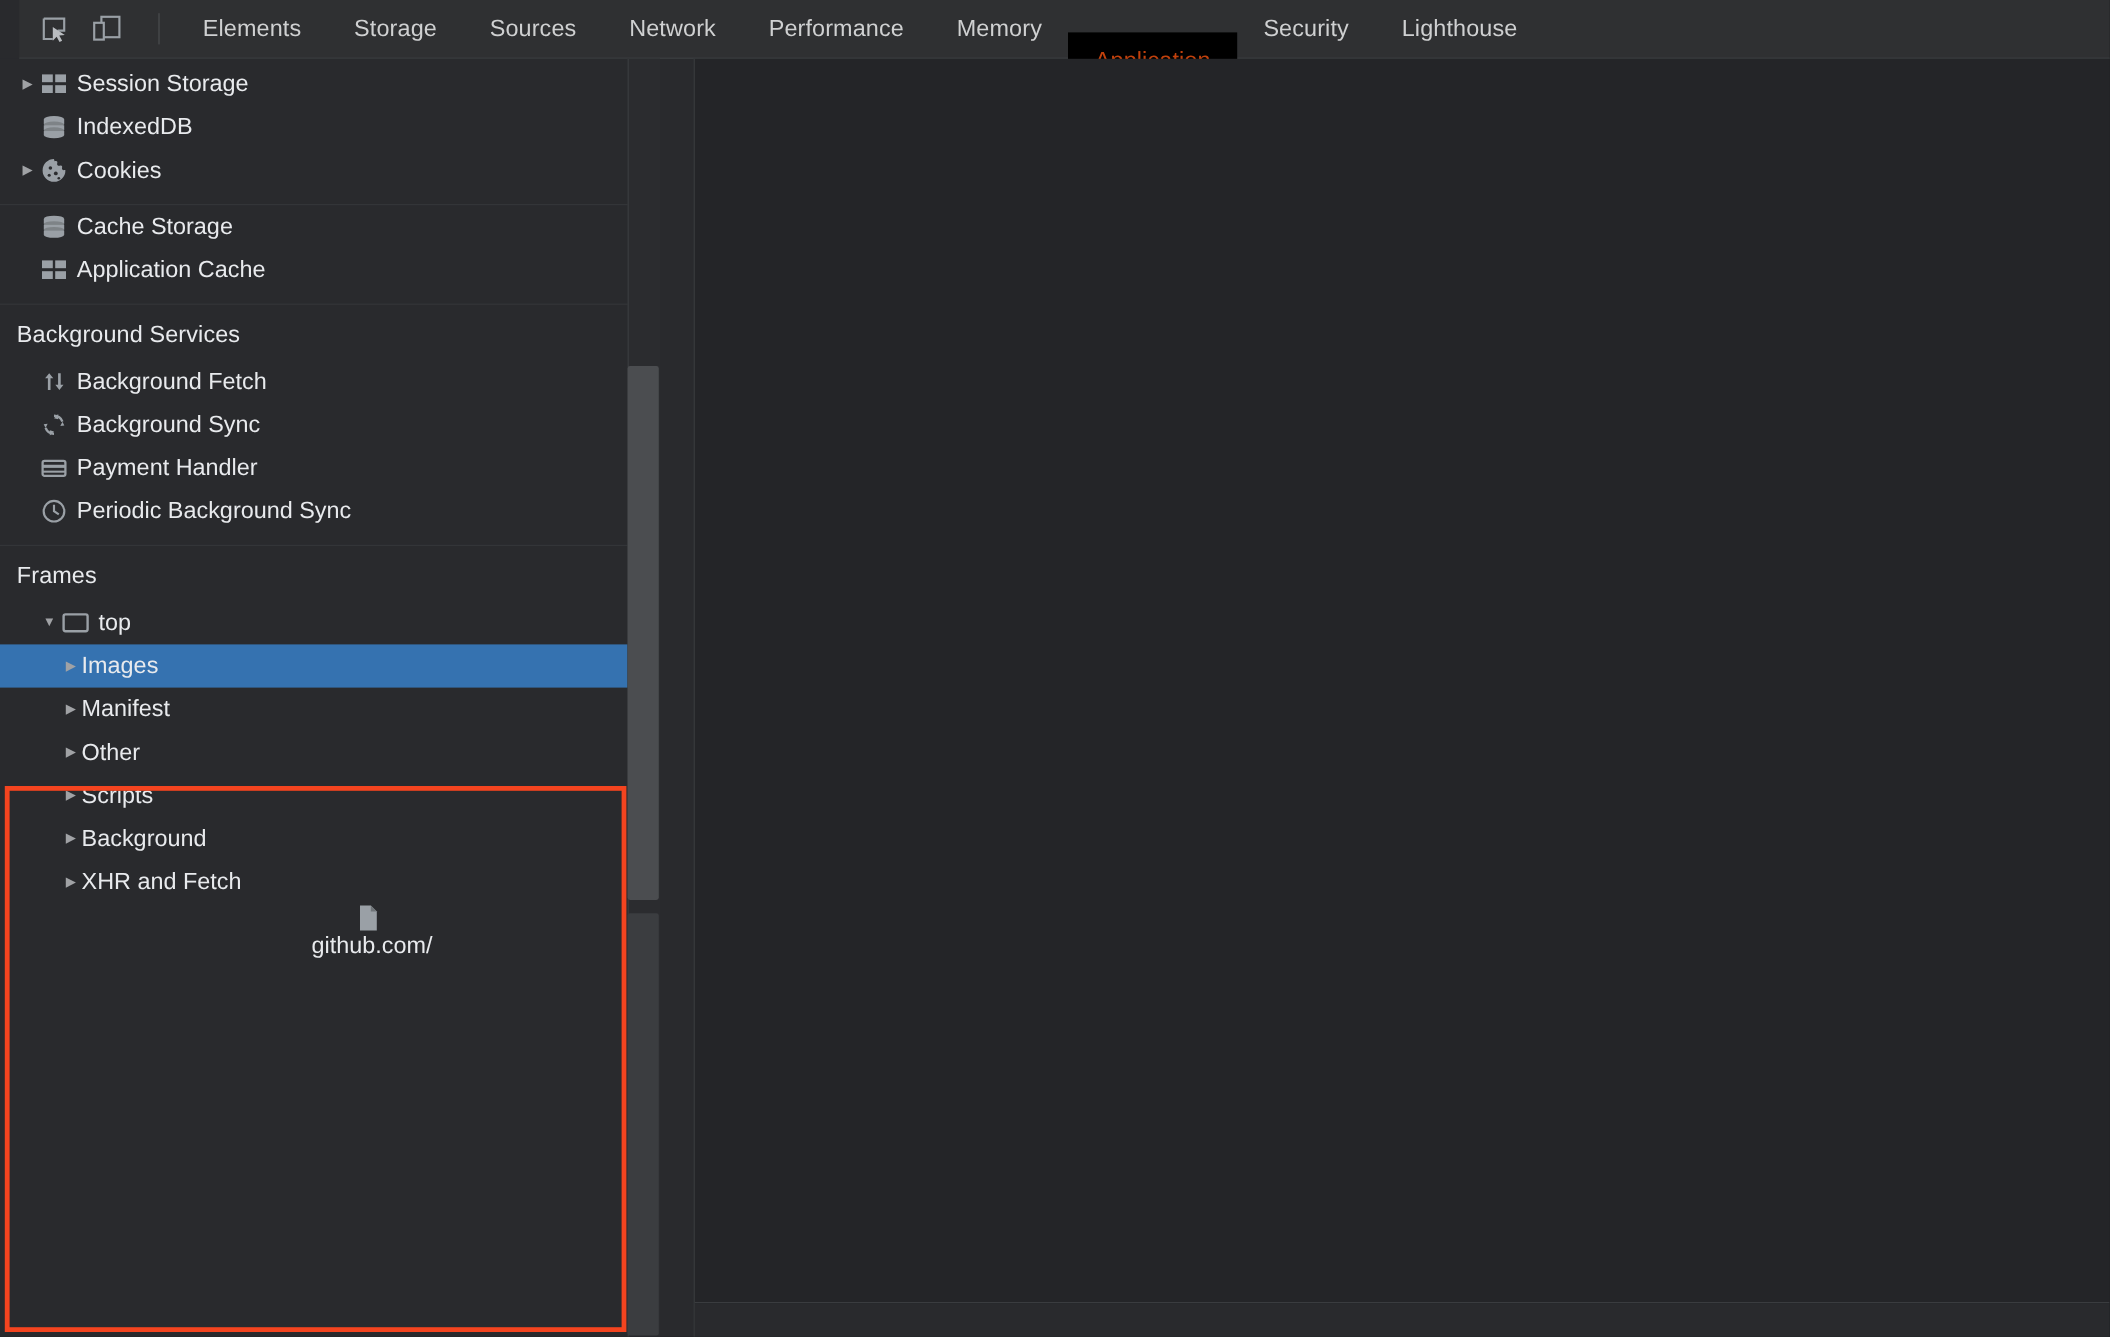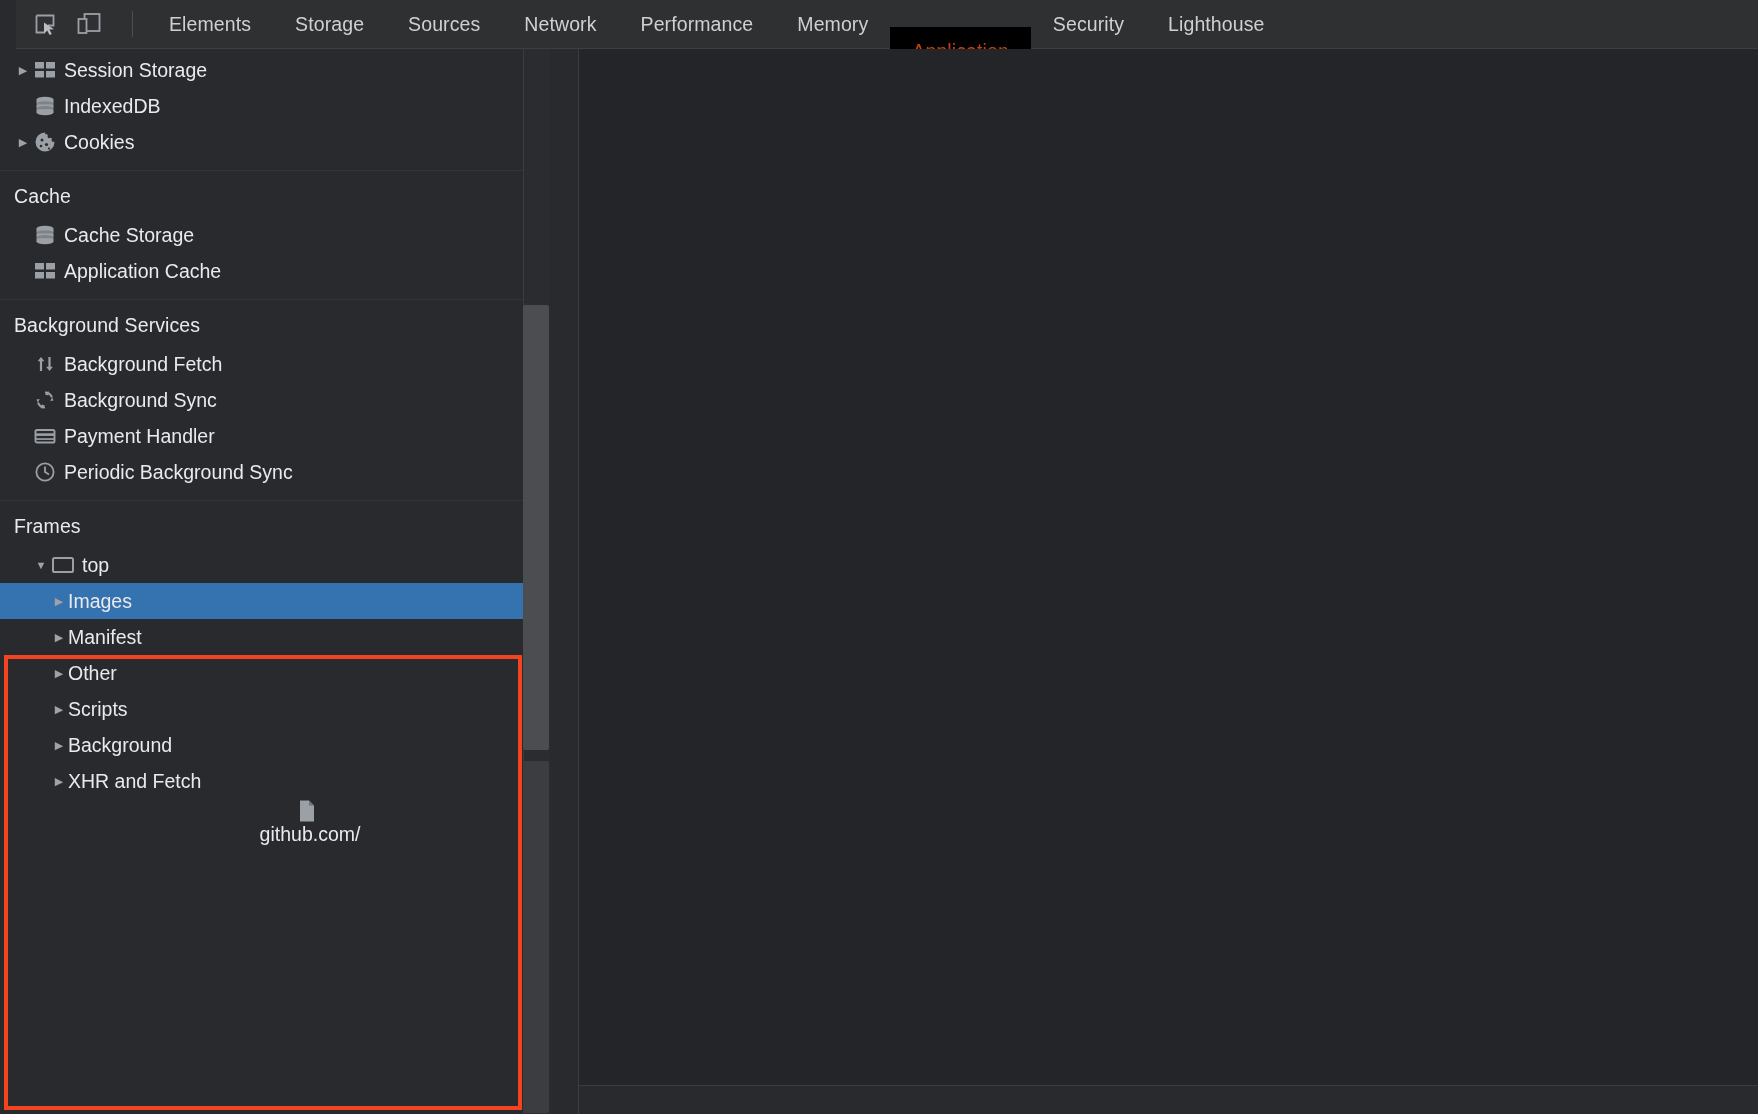--- a/index.html
+++ b/index.html
@@ -184,21 +184,20 @@
               <circle cx="12.5" cy="13.5" r="1.6" fill="#2b2c2f"></circle>
               <circle cx="7" cy="15" r="1.3" fill="#2b2c2f"></circle>
               <circle cx="15" cy="17.5" r="1.1" fill="#2b2c2f"></circle>
             </svg>
         </span>
         <span class="sb-label">Cookies</span>
       </div>
     </div>
 
     <div class="sb-section">
-      <div class="sb-title">Cache</div>
       <div class="sb-row">
         <span class="twisty spacer">▶</span>
         <span class="sb-icon">
           <svg width="22" height="20" viewBox="0 0 22 20">
               <ellipse cx="11" cy="3.5" rx="8.5" ry="2.8" fill="#9aa0a6"></ellipse>
               <rect x="2.5" y="3.5" width="17" height="4" fill="#9aa0a6"></rect>
               <ellipse cx="11" cy="7.8" rx="8.5" ry="2.5" fill="#7e8387"></ellipse>
               <rect x="2.5" y="8.4" width="17" height="4" fill="#9aa0a6"></rect>
               <ellipse cx="11" cy="12.6" rx="8.5" ry="2.5" fill="#7e8387"></ellipse>
               <rect x="2.5" y="13.2" width="17" height="3.4" fill="#9aa0a6"></rect>

